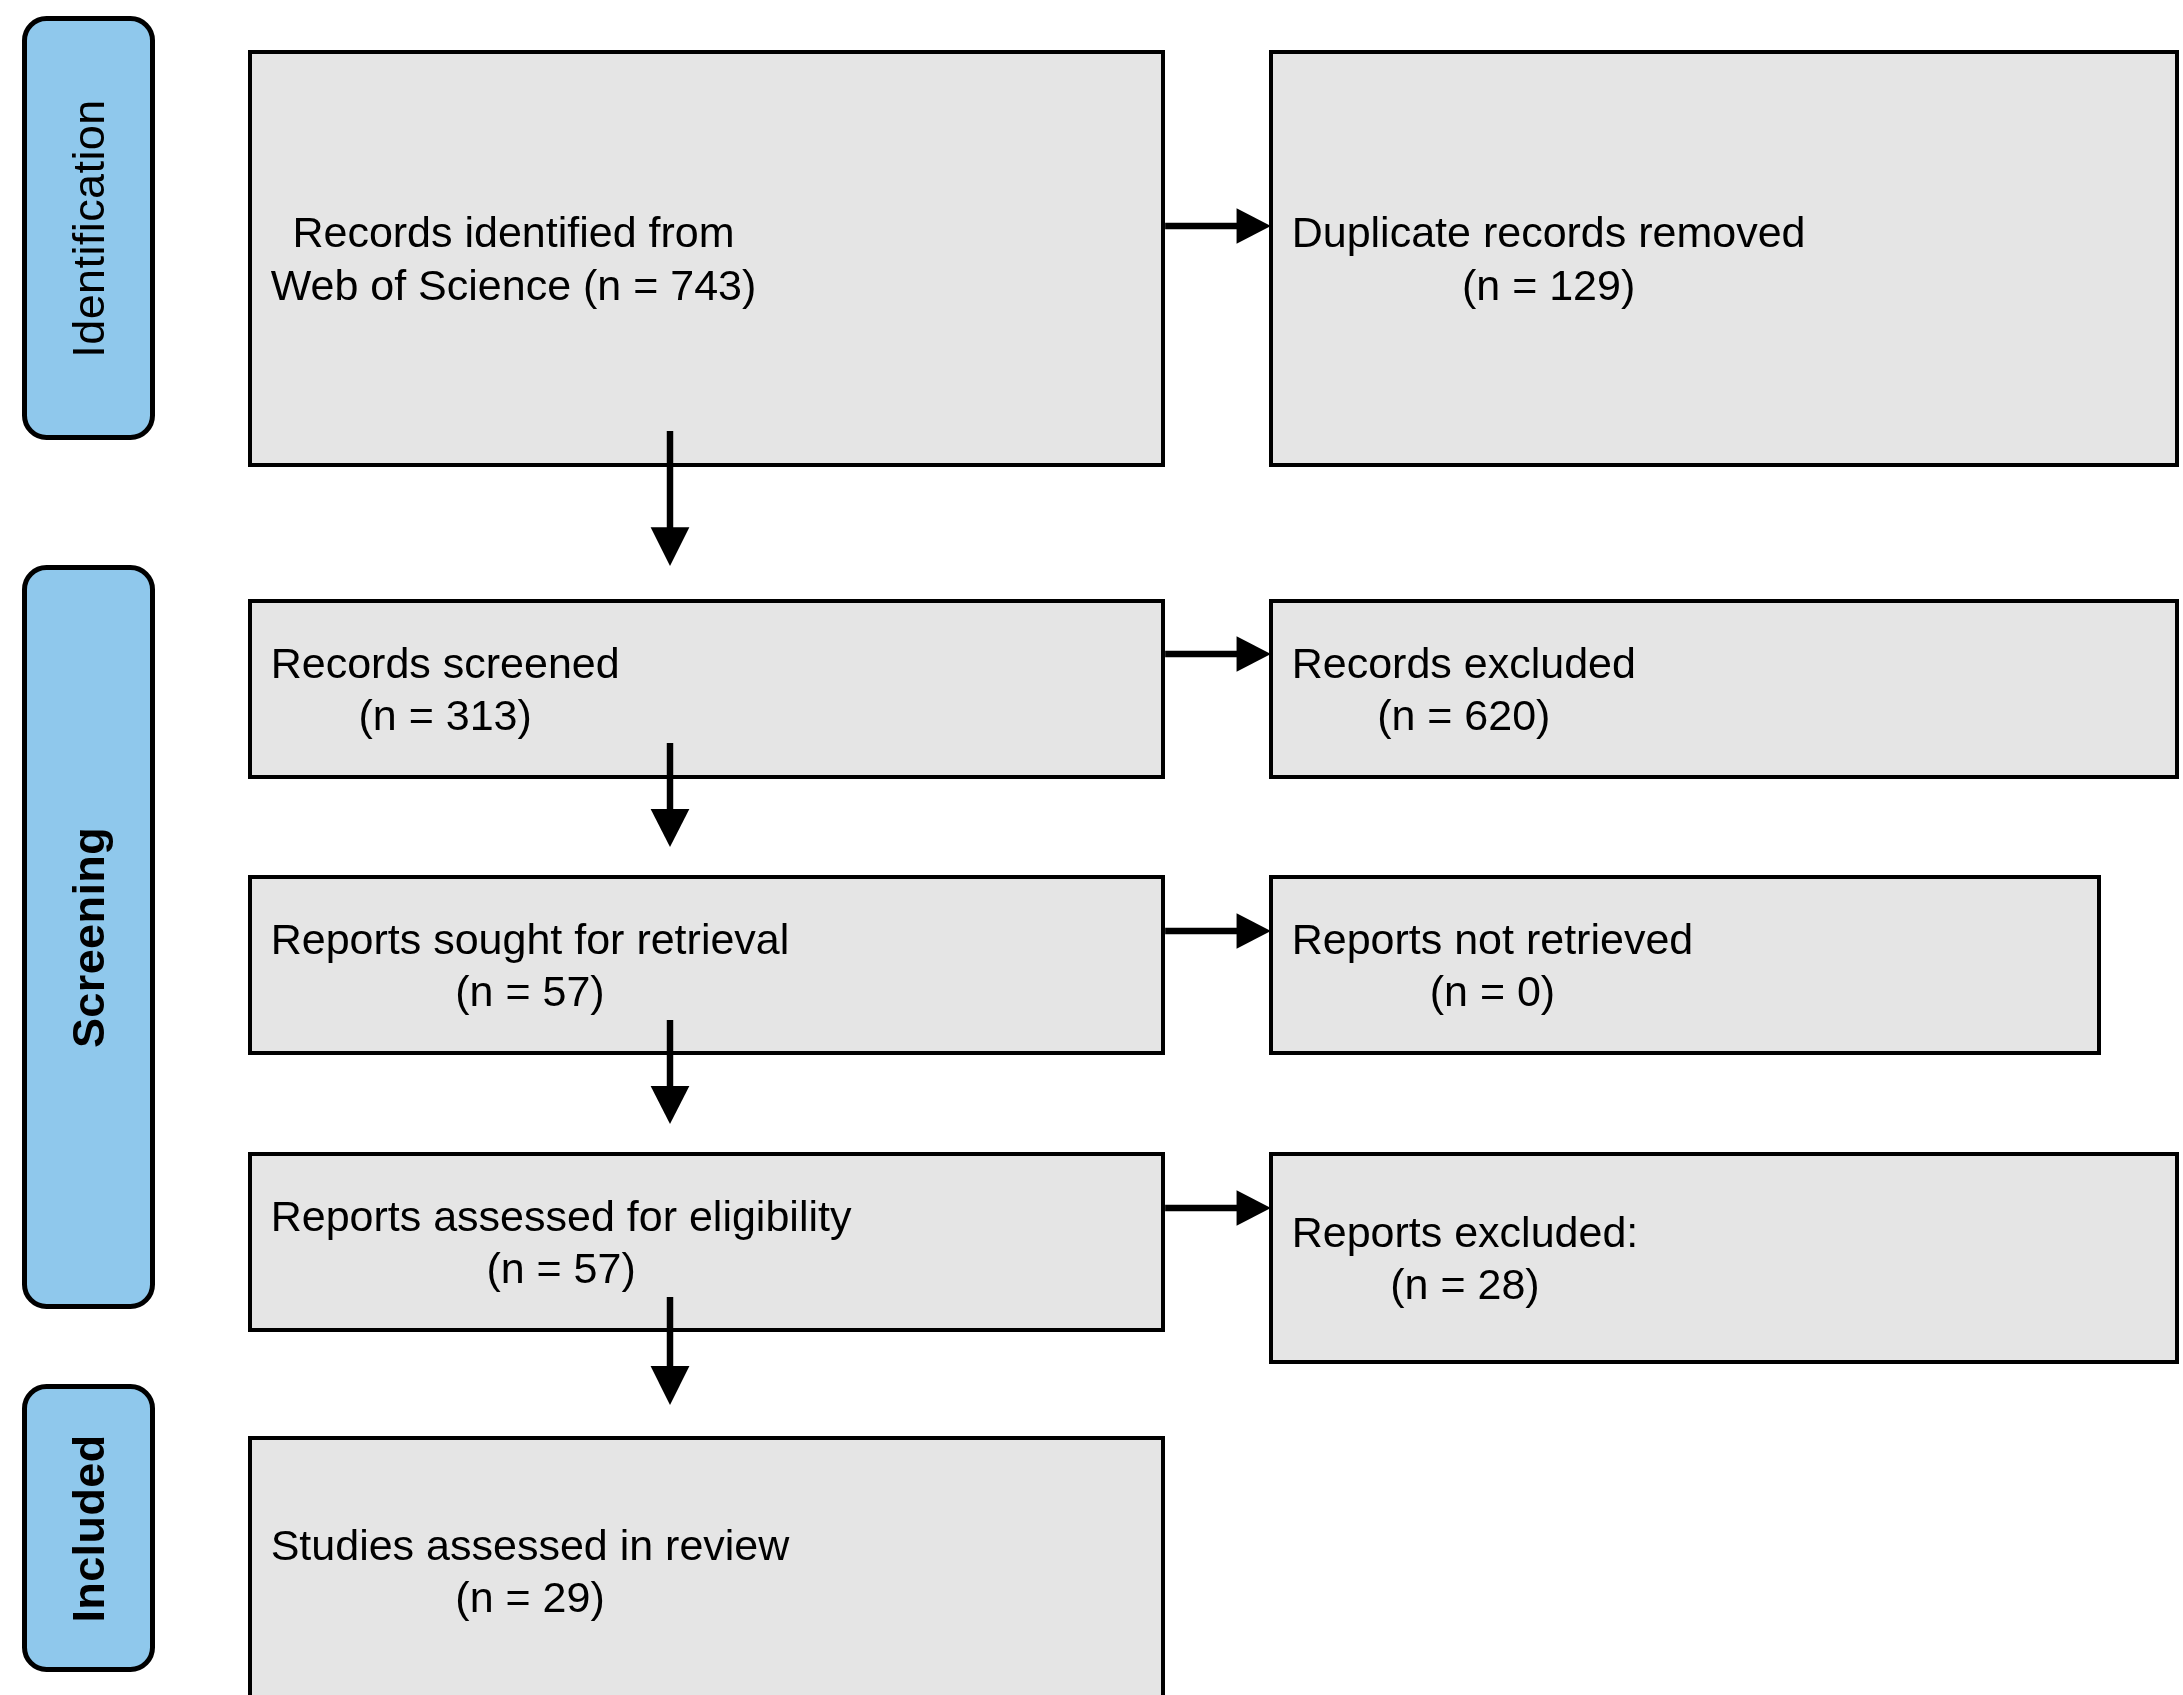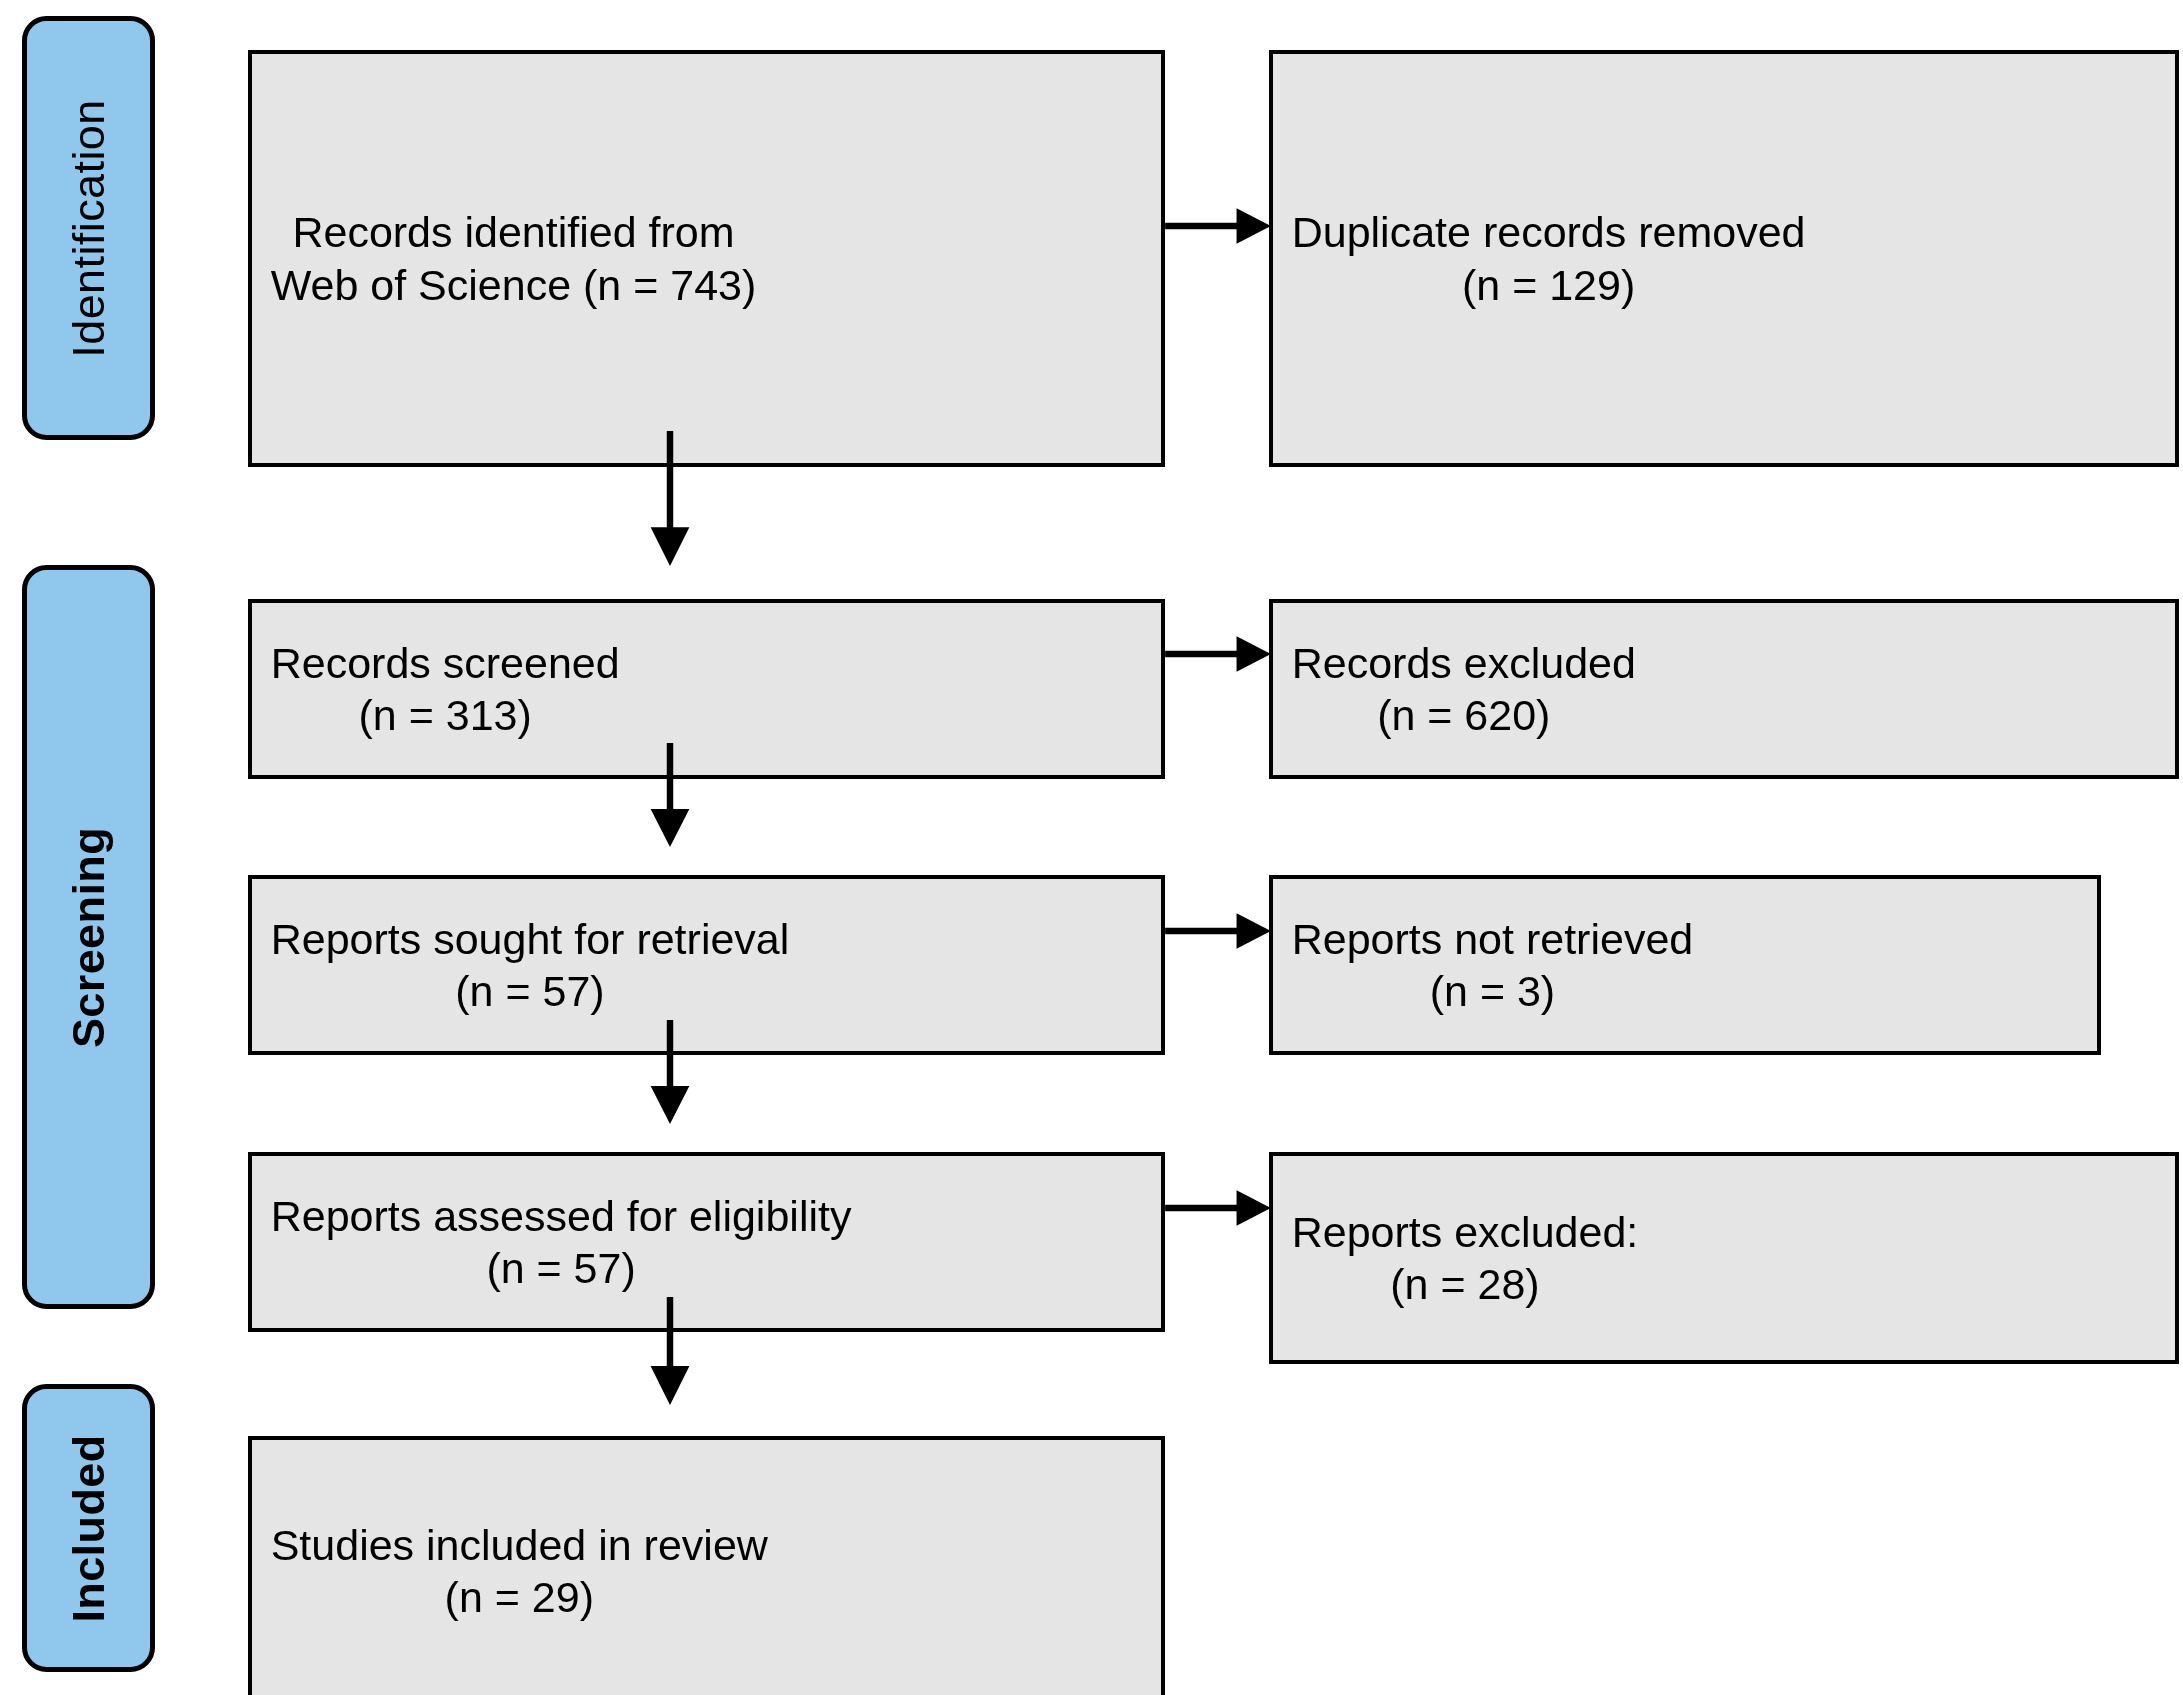--- a/index.html
+++ b/index.html
@@ -143,21 +143,21 @@
   <div class="pbox" style="left:248px; top:841px; width:917px; height:180px;">
     <div class="pbox-text">
       <span>Reports sought for retrieval</span>
       <span class="l2">(n = 57)</span>
     </div>
   </div>
 
   <div class="pbox" style="left:1269px; top:841px; width:832px; height:180px;">
     <div class="pbox-text">
       <span>Reports not retrieved</span>
-      <span class="l2">(n = 3)</span>
+      <span class="l2">(n = 0)</span>
     </div>
   </div>
 
   <div class="conn" style="left:1165px; top:906px; width:106px; height:50px;">
     <svg width="106" height="50" viewBox="0 0 148 70">
       <line x1="0" y1="35" x2="106" y2="35" stroke="#000" stroke-width="9"></line>
       <polygon points="100,10 148,35 100,60" fill="#000"></polygon>
     </svg>
   </div>
 
@@ -191,19 +191,19 @@
 
   <div class="conn" style="left:644px; top:1297px; width:52px; height:108px;">
     <svg width="52" height="108" viewBox="0 0 72 150">
       <line x1="36" y1="0" x2="36" y2="104" stroke="#000" stroke-width="9"></line>
       <polygon points="9,96 63,96 36,150" fill="#000"></polygon>
     </svg>
   </div>
 
   <div class="pbox" style="left:248px; top:1402px; width:917px; height:270px;">
     <div class="pbox-text">
-      <span>Studies included in review</span>
+      <span>Studies assessed in review</span>
       <span class="l2">(n = 29)</span>
     </div>
   </div>
 
 </div>
 
 
 </body></html>

